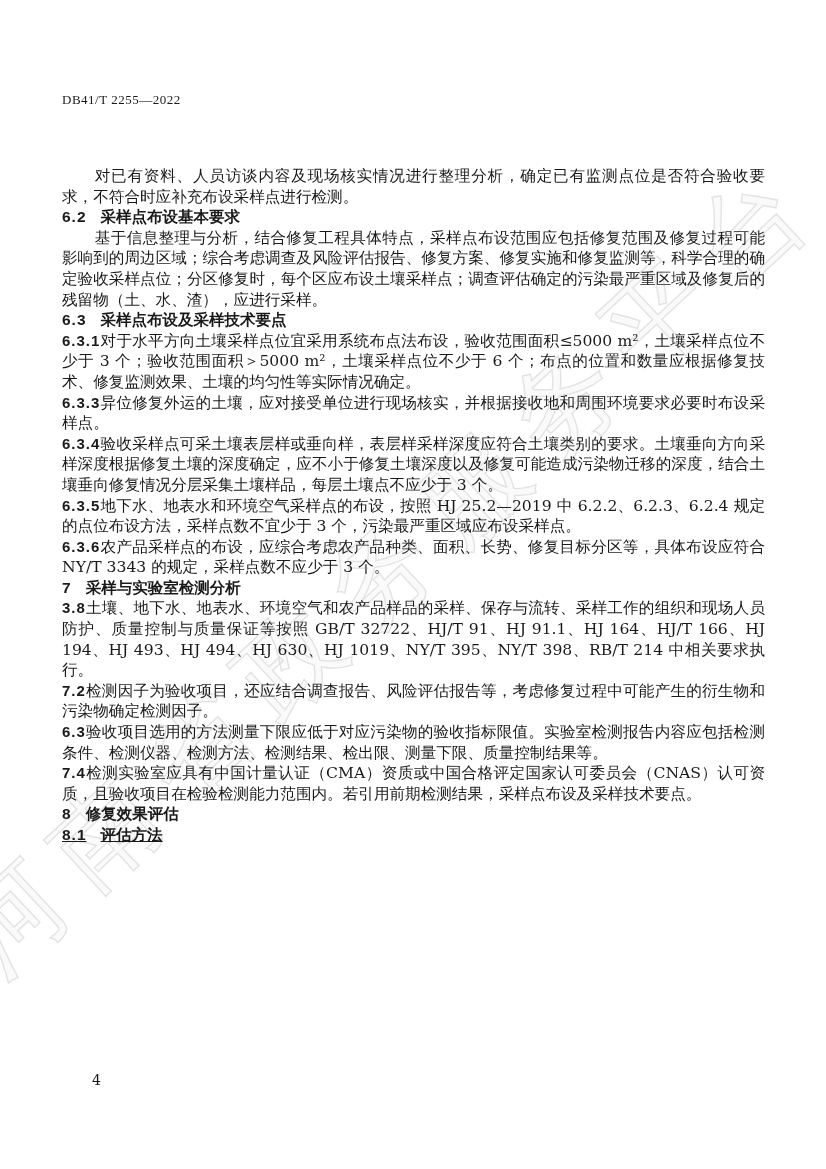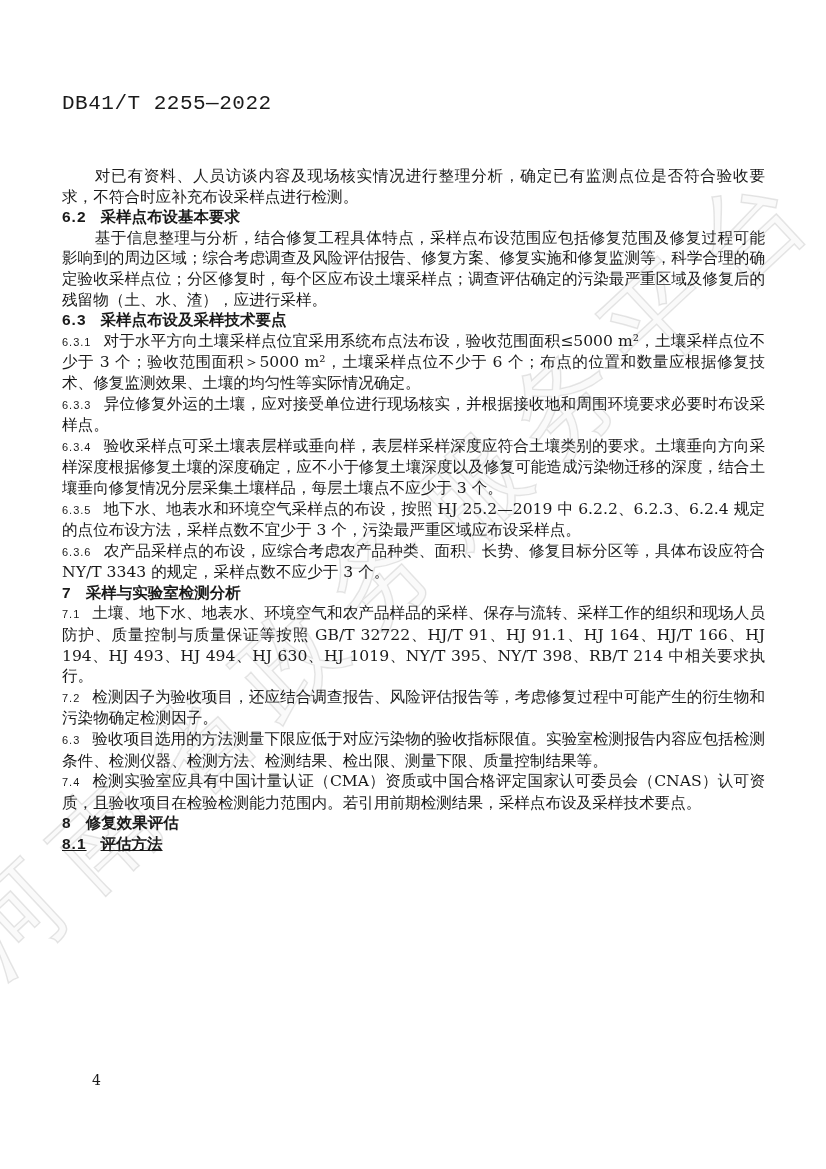--- a/index.html
+++ b/index.html
@@ -24,22 +24,22 @@
     letter-spacing: 22px;
     white-space: nowrap;
     color: rgba(0,0,0,0.02);
     -webkit-text-stroke: 1.5px rgba(0,0,0,0.10);
     z-index: 0;
     pointer-events: none;
   }
   .doc-header {
     position: absolute;
     left: 62px; top: 92px;
-    font-family: Liberation Mono, monospace;
-    font-size: 21px;
+    font-family: Liberation Serif, serif;
+    font-size: 13px;
     letter-spacing: 0.5px;
     z-index: 1;
   }
   .content {
     position: absolute;
     left: 62px; top: 166px;
     width: 703px;
     font-size: 15.6px;
     line-height: 20.6px;
     text-align: justify;
@@ -54,24 +54,23 @@
     text-align: left;
   }
   .hnum { margin-right: 14px; font-weight: 600; letter-spacing: 1px; }
   .h2-62 { margin: 13px 0 17px; }
   .h2-63 { margin: 13px 0 15px; }
   .h1-7  { margin: 27px 0 20px; }
   .h1-8  { margin: 36px 0 0; }
   .h2-81 { margin: 20px 0 12px; text-decoration: underline; }
   .cnum {
     font-family: "Liberation Sans", "DejaVu Sans", sans-serif;
-    font-weight: 400;
-    font-size: 11px;
+    font-weight: 700;
+    font-size: 15px;
     letter-spacing: 1px;
-    margin-right: 12px;
   }
   .page-number {
     position: absolute;
     left: 92px; top: 1072px;
     font-size: 14px;
     z-index: 1;
   }
 </style>
 </head>
 <body>
@@ -93,21 +92,21 @@
     <p class="h2 h2-63"><span class="hnum">6.3</span><span>采样点布设及采样技术要点</span></p>
 
     <p class="clause"><span class="cnum">6.3.1</span><span>对于水平方向土壤采样点位宜采用系统布点法布设，验收范围面积≤5000 m²，土壤采样点位不少于 3 个；验收范围面积＞5000 m²，土壤采样点位不少于 6 个；布点的位置和数量应根据修复技术、修复监测效果、土壤的均匀性等实际情况确定。</span></p>
     <p class="clause"><span class="cnum">6.3.3</span><span>异位修复外运的土壤，应对接受单位进行现场核实，并根据接收地和周围环境要求必要时布设采样点。</span></p>
     <p class="clause"><span class="cnum">6.3.4</span><span>验收采样点可采土壤表层样或垂向样，表层样采样深度应符合土壤类别的要求。土壤垂向方向采样深度根据修复土壤的深度确定，应不小于修复土壤深度以及修复可能造成污染物迁移的深度，结合土壤垂向修复情况分层采集土壤样品，每层土壤点不应少于 3 个。</span></p>
     <p class="clause"><span class="cnum">6.3.5</span><span>地下水、地表水和环境空气采样点的布设，按照 HJ 25.2—2019 中 6.2.2、6.2.3、6.2.4 规定的点位布设方法，采样点数不宜少于 3 个，污染最严重区域应布设采样点。</span></p>
     <p class="clause"><span class="cnum">6.3.6</span><span>农产品采样点的布设，应综合考虑农产品种类、面积、长势、修复目标分区等，具体布设应符合 NY/T 3343 的规定，采样点数不应少于 3 个。</span></p>
 
     <p class="h1 h1-7"><span class="hnum">7</span><span>采样与实验室检测分析</span></p>
 
-    <p class="clause"><span class="cnum">7.1</span><span>土壤、地下水、地表水、环境空气和农产品样品的采样、保存与流转、采样工作的组织和现场人员防护、质量控制与质量保证等按照 GB/T 32722、HJ/T 91、HJ 91.1、HJ 164、HJ/T 166、HJ 194、HJ 493、HJ 494、HJ 630、HJ 1019、NY/T 395、NY/T 398、RB/T 214 中相关要求执行。</span></p>
+    <p class="clause"><span class="cnum">3.8</span><span>土壤、地下水、地表水、环境空气和农产品样品的采样、保存与流转、采样工作的组织和现场人员防护、质量控制与质量保证等按照 GB/T 32722、HJ/T 91、HJ 91.1、HJ 164、HJ/T 166、HJ 194、HJ 493、HJ 494、HJ 630、HJ 1019、NY/T 395、NY/T 398、RB/T 214 中相关要求执行。</span></p>
     <p class="clause"><span class="cnum">7.2</span><span>检测因子为验收项目，还应结合调查报告、风险评估报告等，考虑修复过程中可能产生的衍生物和污染物确定检测因子。</span></p>
     <p class="clause"><span class="cnum">6.3</span><span>验收项目选用的方法测量下限应低于对应污染物的验收指标限值。实验室检测报告内容应包括检测条件、检测仪器、检测方法、检测结果、检出限、测量下限、质量控制结果等。</span></p>
     <p class="clause"><span class="cnum">7.4</span><span>检测实验室应具有中国计量认证（CMA）资质或中国合格评定国家认可委员会（CNAS）认可资质，且验收项目在检验检测能力范围内。若引用前期检测结果，采样点布设及采样技术要点。</span></p>
 
     <p class="h1 h1-8"><span class="hnum">8</span><span>修复效果评估</span></p>
 
     <p class="h2 h2-81"><span class="hnum">8.1</span><span>评估方法</span></p>
 
 
   </div>

